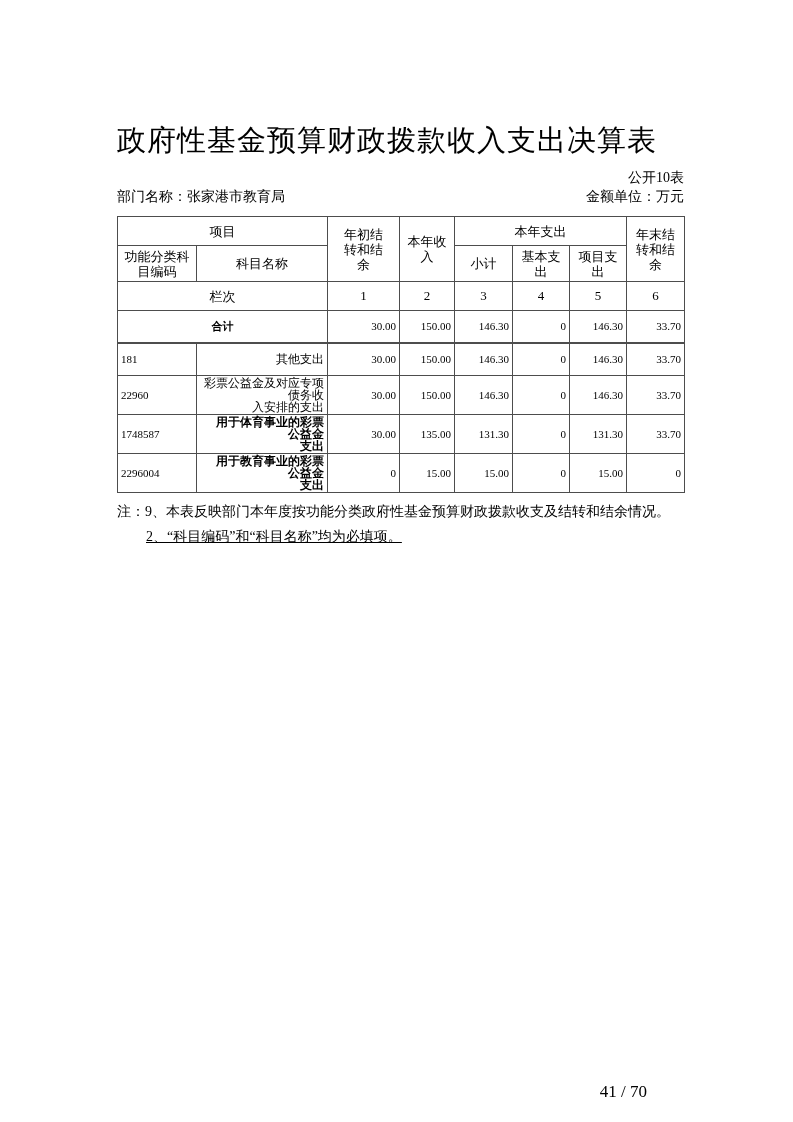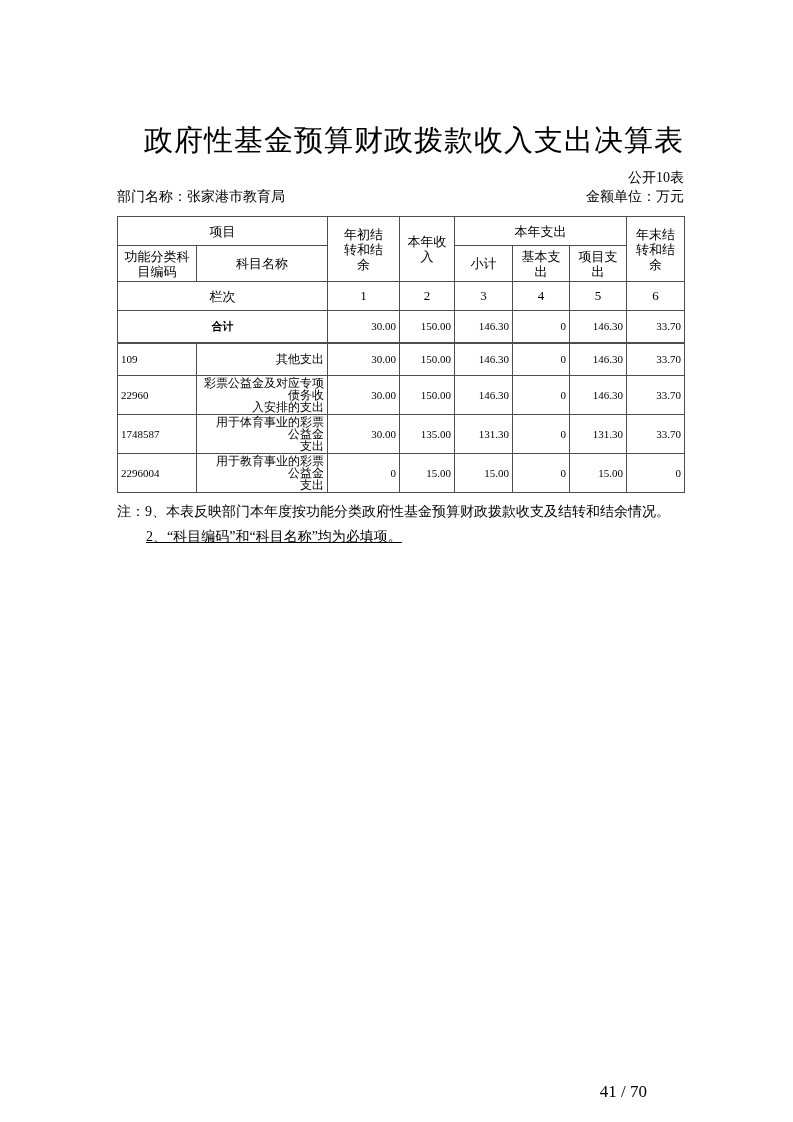--- a/index.html
+++ b/index.html
@@ -14,21 +14,21 @@
   }
   .content {
     position: absolute;
     left: 117px; top: 0;
     width: 567px;
   }
   .doc-title {
     margin: 118px 0 0 0;
     font-size: 29px;
     font-weight: normal;
-    text-align: right;
+    text-align: left;
     letter-spacing: 1px;
     line-height: 44px;
     white-space: nowrap;
   }
   .table-tag {
     text-align: right;
     font-size: 14px;
     margin-top: 7px;
     line-height: 18px;
   }
@@ -68,21 +68,21 @@
     padding-left: 2px;
   }
   .name {
     font-size: 12px;
     text-align: right;
     white-space: pre-line;
     line-height: 12px;
     padding-left: 3px;
     padding-right: 1px;
   }
-  .name.indent { text-indent: 14px; }
+  .name.indent { text-indent: 14px; font-weight: bold; }
   .num {
     font-size: 11px;
     text-align: right;
     padding-right: 4px;
   }
   .total-label {
     font-size: 11px;
     font-weight: bold;
     text-align: center;
   }
@@ -171,21 +171,21 @@
         <td colspan="2" class="total-label">合计</td>
         <td class="num">30.00</td>
         <td class="num">150.00</td>
         <td class="num">146.30</td>
         <td class="num">0</td>
         <td class="num">146.30</td>
         <td class="num">33.70</td>
       </tr>
 
       <tr class="r1">
-        <td class="code">109</td>
+        <td class="code">181</td>
         <td class="name">其他支出</td>
         <td class="num">30.00</td>
         <td class="num">150.00</td>
         <td class="num">146.30</td>
         <td class="num">0</td>
         <td class="num">146.30</td>
         <td class="num">33.70</td>
       </tr>
 
       <tr class="r2">

